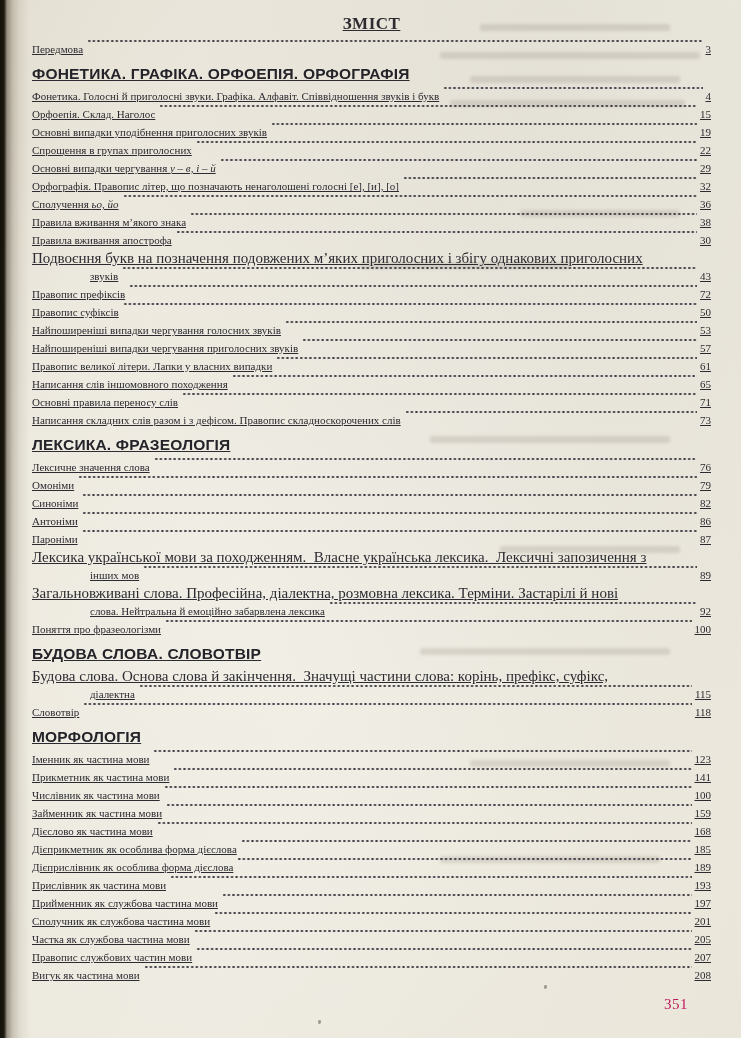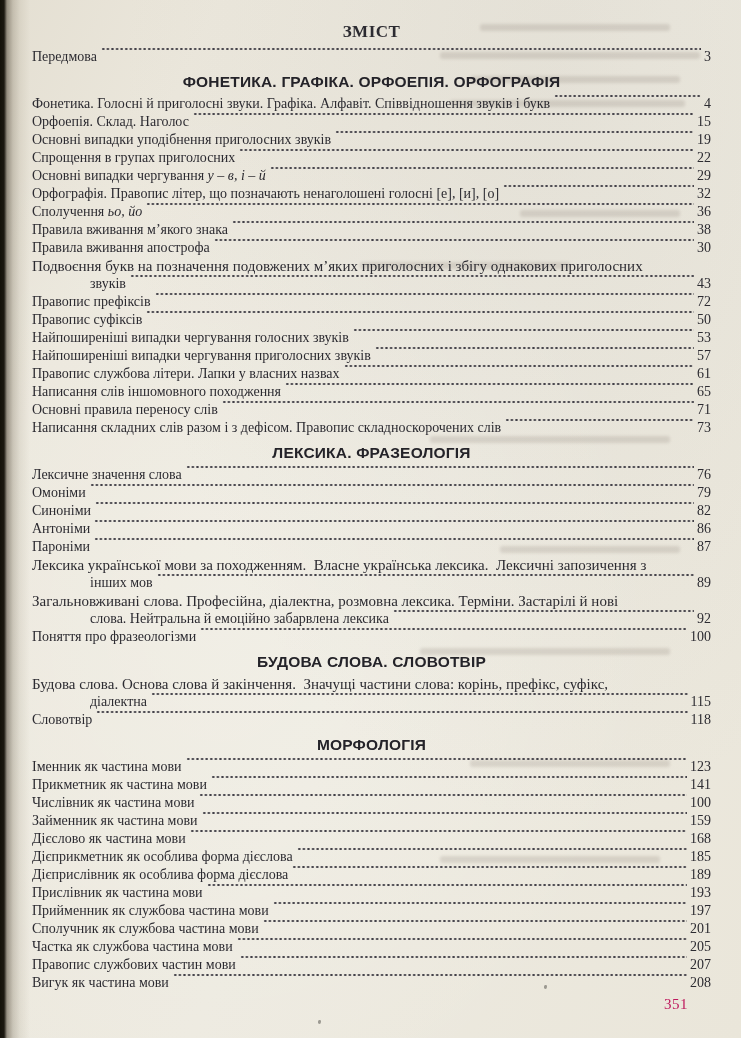--- a/index.html
+++ b/index.html
@@ -22,47 +22,46 @@
       #131109 0px, #1b1810 4px,
       rgba(85,76,60,0.55) 7px,
       rgba(120,110,90,0.30) 13px,
       rgba(150,140,118,0.15) 20px,
       rgba(150,140,118,0) 30px);
     pointer-events: none;
   }
 
   .sheet {
     position: relative;
-    padding: 20px 30px 0 32px;
+    padding: 12px 30px 0 32px;
     box-sizing: border-box;
-    width: 100%; height: 100%;
+    width: 100%; height: 100%; text-decoration: underline;
   }
 
   .doc-title {
     text-align: center;
     font-weight: bold;
     font-size: 17px;
     letter-spacing: 0.5px;
     margin: 2px 0 6px 0;
   }
 
   .section-heading {
     font-family: "Liberation Sans", "DejaVu Sans", sans-serif;
     font-weight: bold;
     font-size: 15.5px;
-    text-align: center;
     letter-spacing: 0.2px;
     margin: 7px 0 4px 0;
     color: #242329;
   }
 
   .entry, .preface-row {
     display: flex;
     align-items: center;
-    font-size: 14px;
+    font-size: 11px;
     line-height: 18px;
     white-space: nowrap;
   }
   .entry-first {
     font-size: 15px;
     line-height: 18px;
     white-space: nowrap;
     overflow: hidden;
   }
   .entry.wrap { padding-left: 58px; }
@@ -206,21 +205,21 @@
         <span class="etext"><span>Найпоширеніші випадки чергування голосних звуків</span></span>
         <span class="leader"></span>
         <span class="pnum">53</span>
       </div>
       <div class="entry">
         <span class="etext"><span>Найпоширеніші випадки чергування приголосних звуків</span></span>
         <span class="leader"></span>
         <span class="pnum">57</span>
       </div>
       <div class="entry">
-        <span class="etext"><span>Правопис службова літери. Лапки у власних назвах</span></span>
+        <span class="etext"><span>Правопис великої літери. Лапки у власних випадки</span></span>
         <span class="leader"></span>
         <span class="pnum">61</span>
       </div>
       <div class="entry">
         <span class="etext"><span>Написання слів іншомовного походження</span></span>
         <span class="leader"></span>
         <span class="pnum">65</span>
       </div>
       <div class="entry">
         <span class="etext"><span>Основні правила переносу слів</span></span>

